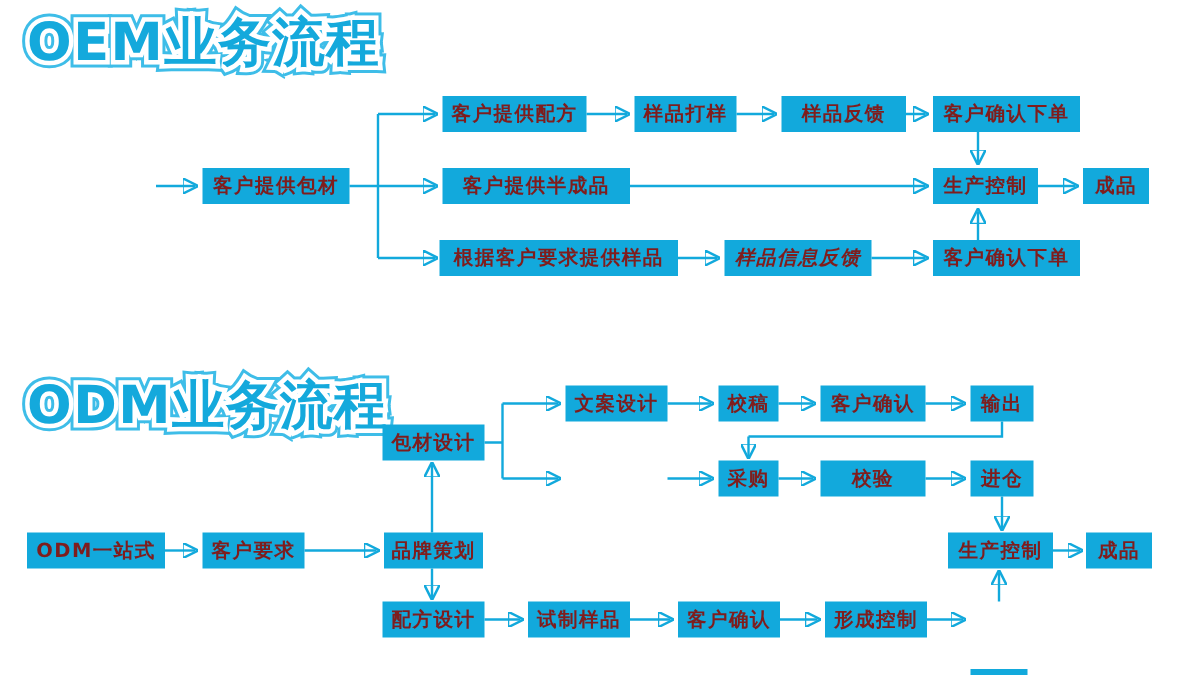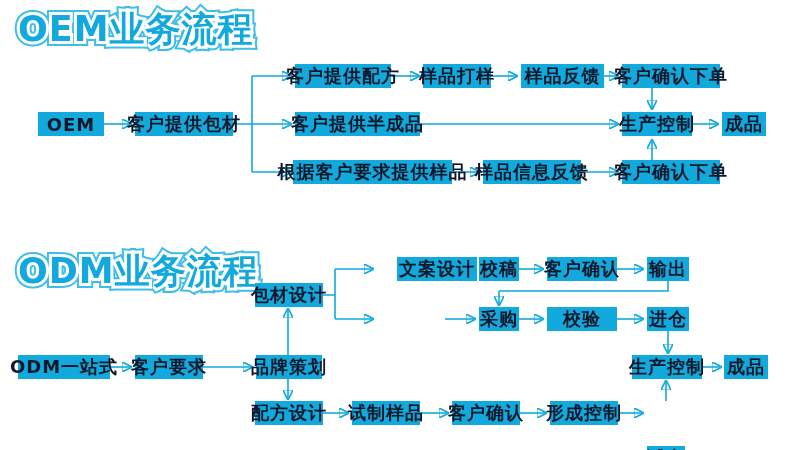--- a/index.html
+++ b/index.html
@@ -35,22 +35,22 @@
   .big-title .t-front {
     position: absolute; left: 0; top: 0;
     color: #14a9dc;
   }
 
   
   .node {
     position: absolute;
     height: 24px;
     background: #12a9dc;
-    color: #0f172a;
-    font-size: 18px;
+    color: #7f1d1d;
+    font-size: 13px;
     font-weight: bold;
     letter-spacing: 1px;
     display: flex;
     align-items: center;
     justify-content: center;
     white-space: nowrap;
   }
 
   
   svg.connectors {
@@ -114,44 +114,43 @@
     <line x1="520" y1="413" x2="545" y2="413" marker-end="url(#ah)"></line>
     <line x1="618" y1="413" x2="642" y2="413" marker-end="url(#ah)"></line>
   </svg>
 
   <div class="big-title" style="left:18px; top:8px;">
     <span class="t-back">OEM业务流程</span>
     <span class="t-mid">OEM业务流程</span>
     <span class="t-front">OEM业务流程</span>
   </div>
 
-  <div class="node" style="left:38px;  top:112px; width:66px;">OEM</div>
   <div class="node" style="left:135px; top:112px; width:98px;">客户提供包材</div>
   <div class="node" style="left:295px; top:64px;  width:96px;">客户提供配方</div>
   <div class="node" style="left:423px; top:64px;  width:68px;">样品打样</div>
   <div class="node" style="left:521px; top:64px;  width:83px;">样品反馈</div>
   <div class="node" style="left:622px; top:64px;  width:98px;">客户确认下单</div>
   <div class="node" style="left:295px; top:112px; width:125px;">客户提供半成品</div>
   <div class="node" style="left:622px; top:112px; width:70px;">生产控制</div>
   <div class="node" style="left:722px; top:112px; width:44px;">成品</div>
   <div class="node" style="left:293px; top:160px; width:159px;">根据客户要求提供样品</div>
-  <div class="node" style="left:483px; top:160px; width:98px;">样品信息反馈</div>
+  <div class="node" style="left:483px; top:160px; width:98px;font-style:italic;">样品信息反馈</div>
   <div class="node" style="left:622px; top:160px; width:98px;">客户确认下单</div>
 
   <div class="big-title" style="left:18px; top:250px;">
     <span class="t-back">ODM业务流程</span>
     <span class="t-mid">ODM业务流程</span>
     <span class="t-front">ODM业务流程</span>
   </div>
 
   <div class="node" style="left:18px;  top:355px; width:92px;">ODM一站式</div>
   <div class="node" style="left:135px; top:355px; width:68px;">客户要求</div>
   <div class="node" style="left:256px; top:355px; width:66px;">品牌策划</div>
   <div class="node" style="left:255px; top:283px; width:68px;">包材设计</div>
-  <div class="node" style="left:377px; top:257px; width:80px;margin-left:20px;">文案设计</div>
+  <div class="node" style="left:377px; top:257px; width:68px;">文案设计</div>
   <div class="node" style="left:479px; top:257px; width:40px;">校稿</div>
   <div class="node" style="left:547px; top:257px; width:70px;">客户确认</div>
   <div class="node" style="left:647px; top:257px; width:42px;">输出</div>
   <div class="node" style="left:479px; top:307px; width:40px;">采购</div>
   <div class="node" style="left:547px; top:307px; width:70px;">校验</div>
   <div class="node" style="left:647px; top:307px; width:42px;">进仓</div>
   <div class="node" style="left:632px; top:355px; width:70px;">生产控制</div>
   <div class="node" style="left:724px; top:355px; width:44px;">成品</div>
   <div class="node" style="left:255px; top:401px; width:68px;">配方设计</div>
   <div class="node" style="left:352px; top:401px; width:68px;">试制样品</div>

